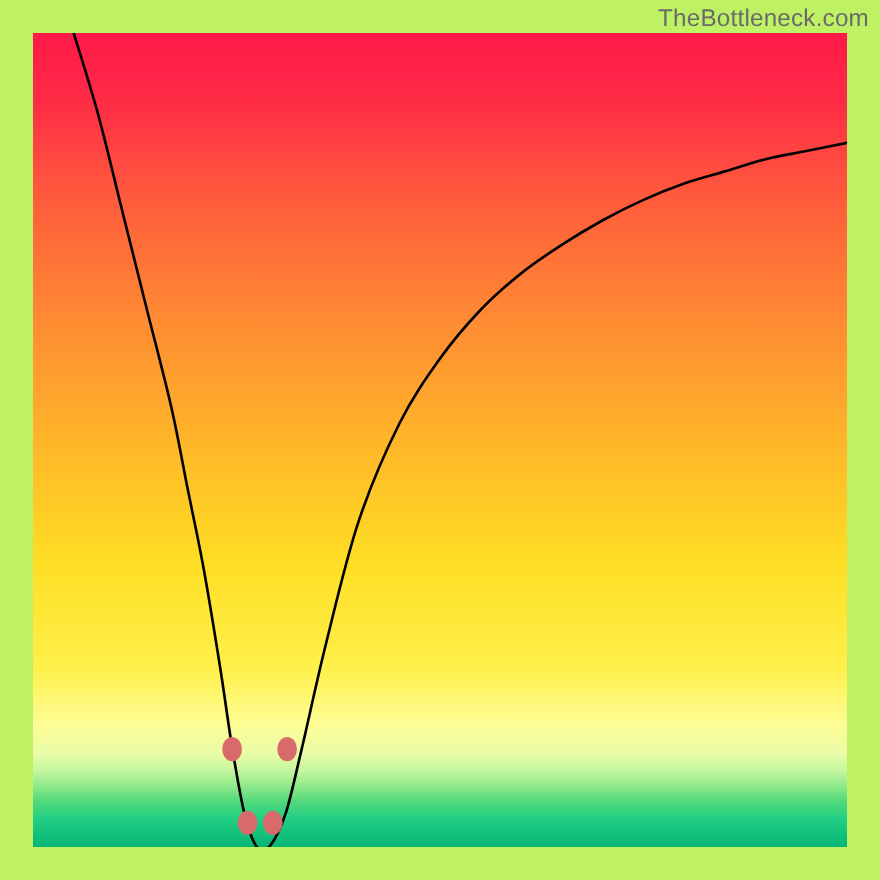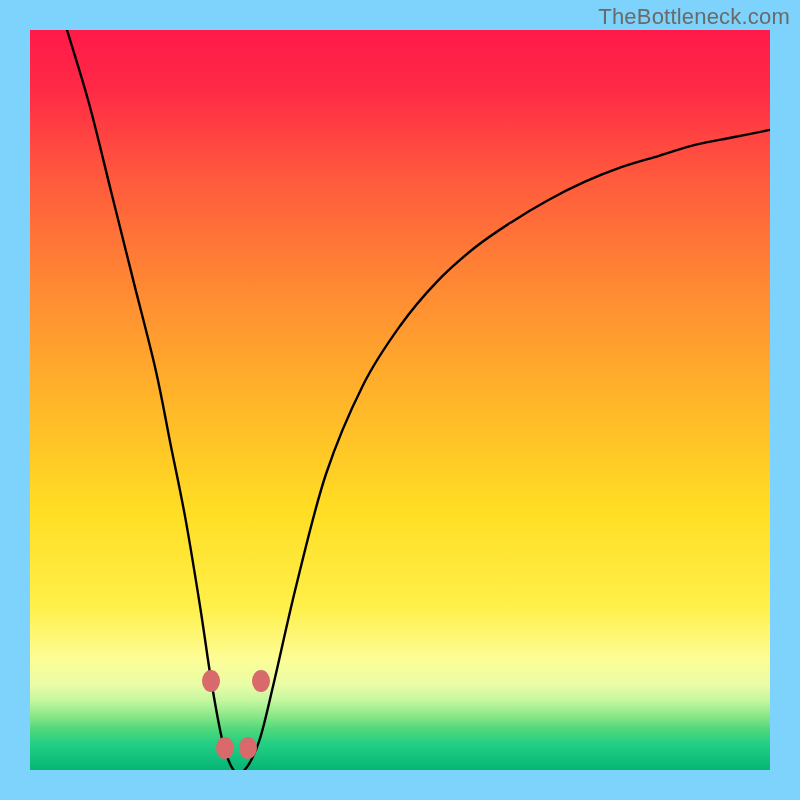--- a/index.html
+++ b/index.html
@@ -1,21 +1,21 @@
 <!DOCTYPE html>
 <html><head>
 <meta charset="utf-8">
 <style>
   * { margin: 0; padding: 0; box-sizing: border-box; }
   html, body { width: 800px; height: 800px; overflow: hidden; background: #000; }
   .frame {
     position: relative;
     width: 800px;
     height: 800px;
-    background: #7dd3fc;
+    background: #bef264;
   }
   .watermark {
     position: absolute;
     top: 4px;
     right: 10px;
     font-family: Arial, Helvetica, sans-serif;
     font-size: 22px;
     font-weight: 500;
     color: #6a6a6a;
     letter-spacing: 0.2px;

